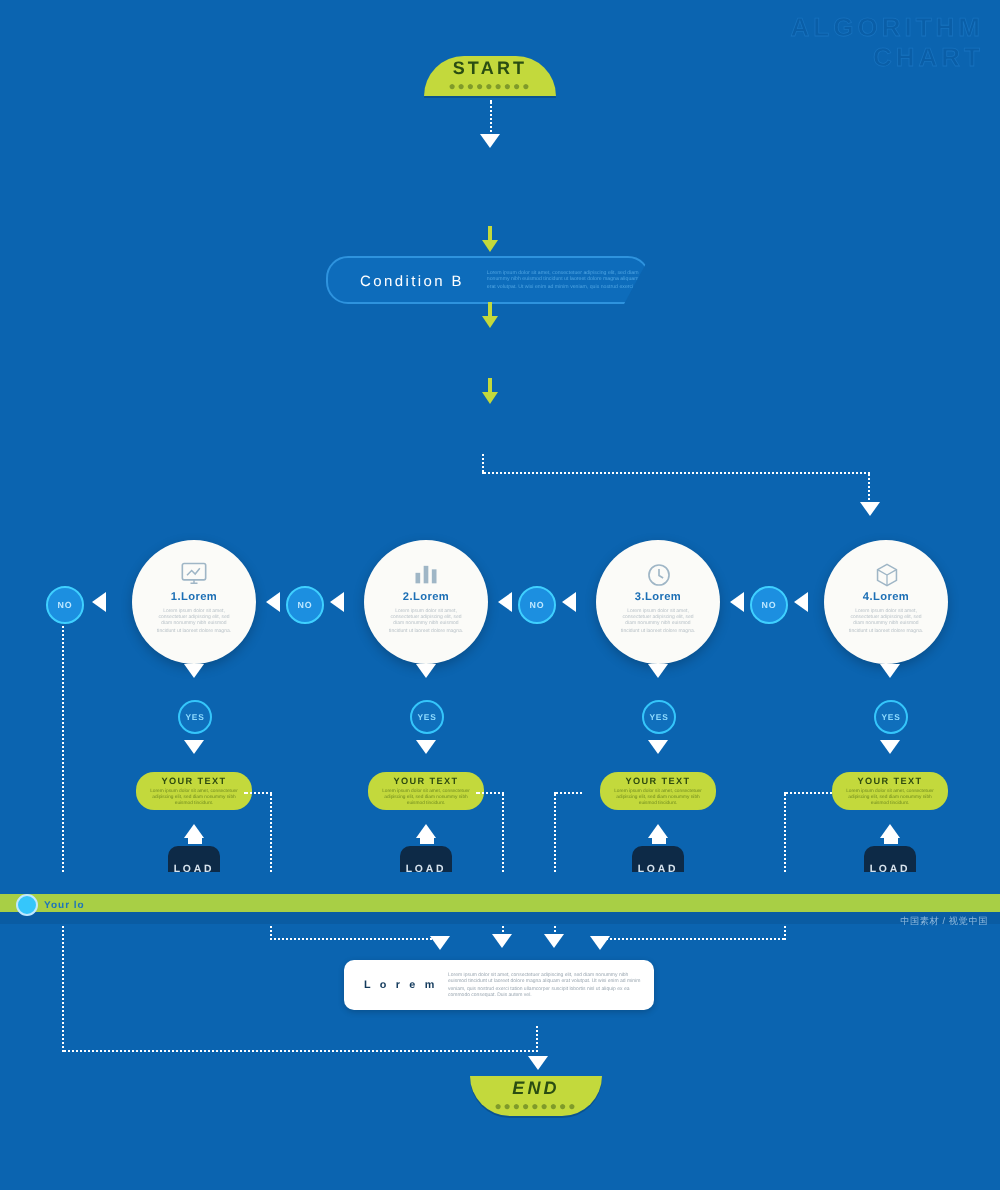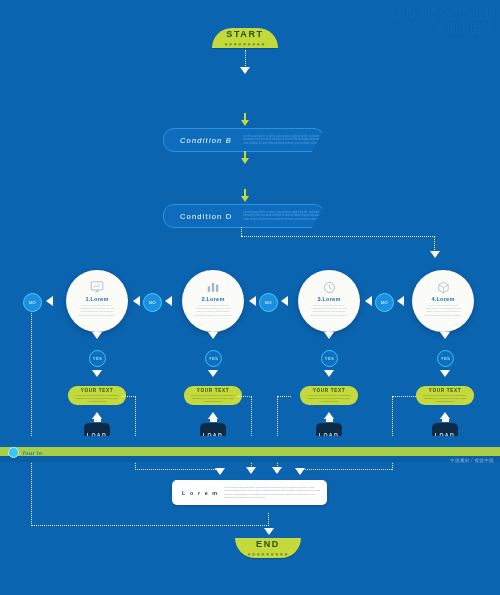--- a/index.html
+++ b/index.html
@@ -137,34 +137,30 @@
   <div class="abs cap cap-start" style="left:212px;top:28px;width:66px;height:20px;">
     <div>START</div>
     <div class="dots">●●●●●●●●●</div>
   </div>
   <div class="abs dl-v" style="left:245px;top:50px;height:18px;"></div>
   <div class="abs tri-d" style="left:240px;top:67px;"></div>
 
   <div class="abs sl-v" style="left:244px;top:113px;height:8px;"></div>
   <div class="abs tri-d-g" style="left:241px;top:120px;"></div>
 
-  <div class="abs cond" style="left:163px;top:128px;width:160px;font-style:italic;">
+  <div class="abs cond" style="left:163px;top:128px;width:160px;">
     <div class="lbl">Condition  B</div>
     <div class="body">Lorem ipsum dolor sit amet, consectetuer adipiscing elit, sed diam nonummy nibh euismod tincidunt ut laoreet dolore magna aliquam erat volutpat. Ut wisi enim ad minim veniam, quis nostrud exerci.</div>
   </div>
   <div class="abs sl-v" style="left:244px;top:151px;height:8px;"></div>
   <div class="abs tri-d-g" style="left:241px;top:158px;"></div>
 
   <div class="abs sl-v" style="left:244px;top:189px;height:8px;"></div>
   <div class="abs tri-d-g" style="left:241px;top:196px;"></div>
 
-  <div class="abs cond" style="left:163px;top:204px;width:160px;">
-    <div class="lbl">Condition  D</div>
-    <div class="body">Lorem ipsum dolor sit amet, consectetuer adipiscing elit, sed diam nonummy nibh euismod tincidunt ut laoreet dolore magna aliquam erat volutpat. Ut wisi enim ad minim veniam, quis nostrud exerci.</div>
-  </div>
 
   <div class="abs dl-v" style="left:241px;top:227px;height:9px;"></div>
   <div class="abs dl-h" style="left:241px;top:236px;width:194px;"></div>
   <div class="abs dl-v" style="left:434px;top:236px;height:16px;"></div>
   <div class="abs tri-d" style="left:430px;top:251px;"></div>
 
   <div class="abs circ" style="left:66px;top:270px;">
     <div class="ic">
       <svg width="14" height="12" viewBox="0 0 24 20">
           <rect x="2" y="1" width="20" height="14" rx="1.5" fill="none" stroke="#9fb6c6" stroke-width="1.4"></rect>
@@ -319,21 +315,21 @@
   <div class="abs dl-h" style="left:392px;top:396px;width:24px;"></div>
   <div class="abs dl-v" style="left:392px;top:396px;height:74px;"></div>
   <div class="abs dl-h" style="left:300px;top:469px;width:92px;"></div>
   <div class="abs tri-d" style="left:295px;top:468px;"></div>
 
   <div class="abs lorem" style="left:172px;top:480px;">
     <div class="h">L o r e m</div>
     <div class="b">Lorem ipsum dolor sit amet, consectetuer adipiscing elit, sed diam nonummy nibh euismod tincidunt ut laoreet dolore magna aliquam erat volutpat. Ut wisi enim ad minim veniam, quis nostrud exerci tation ullamcorper suscipit lobortis nisl ut aliquip ex ea commodo consequat. Duis autem vel.</div>
   </div>
 
-  <div class="abs cap cap-end" style="left:235px;top:538px;width:66px;height:20px;">
+  <div class="abs cap cap-end" style="left:235px;top:538px;width:66px;height:20px;font-style:italic;">
     <div>END</div>
     <div class="dots">●●●●●●●●●</div>
   </div>
 
   <div class="abs footbar"></div>
   <div class="abs greenbar"></div>
   <div class="abs fblue"></div>
   <div class="abs logo">
     <div class="ring"></div>
     <div class="t">Your lo</div>

